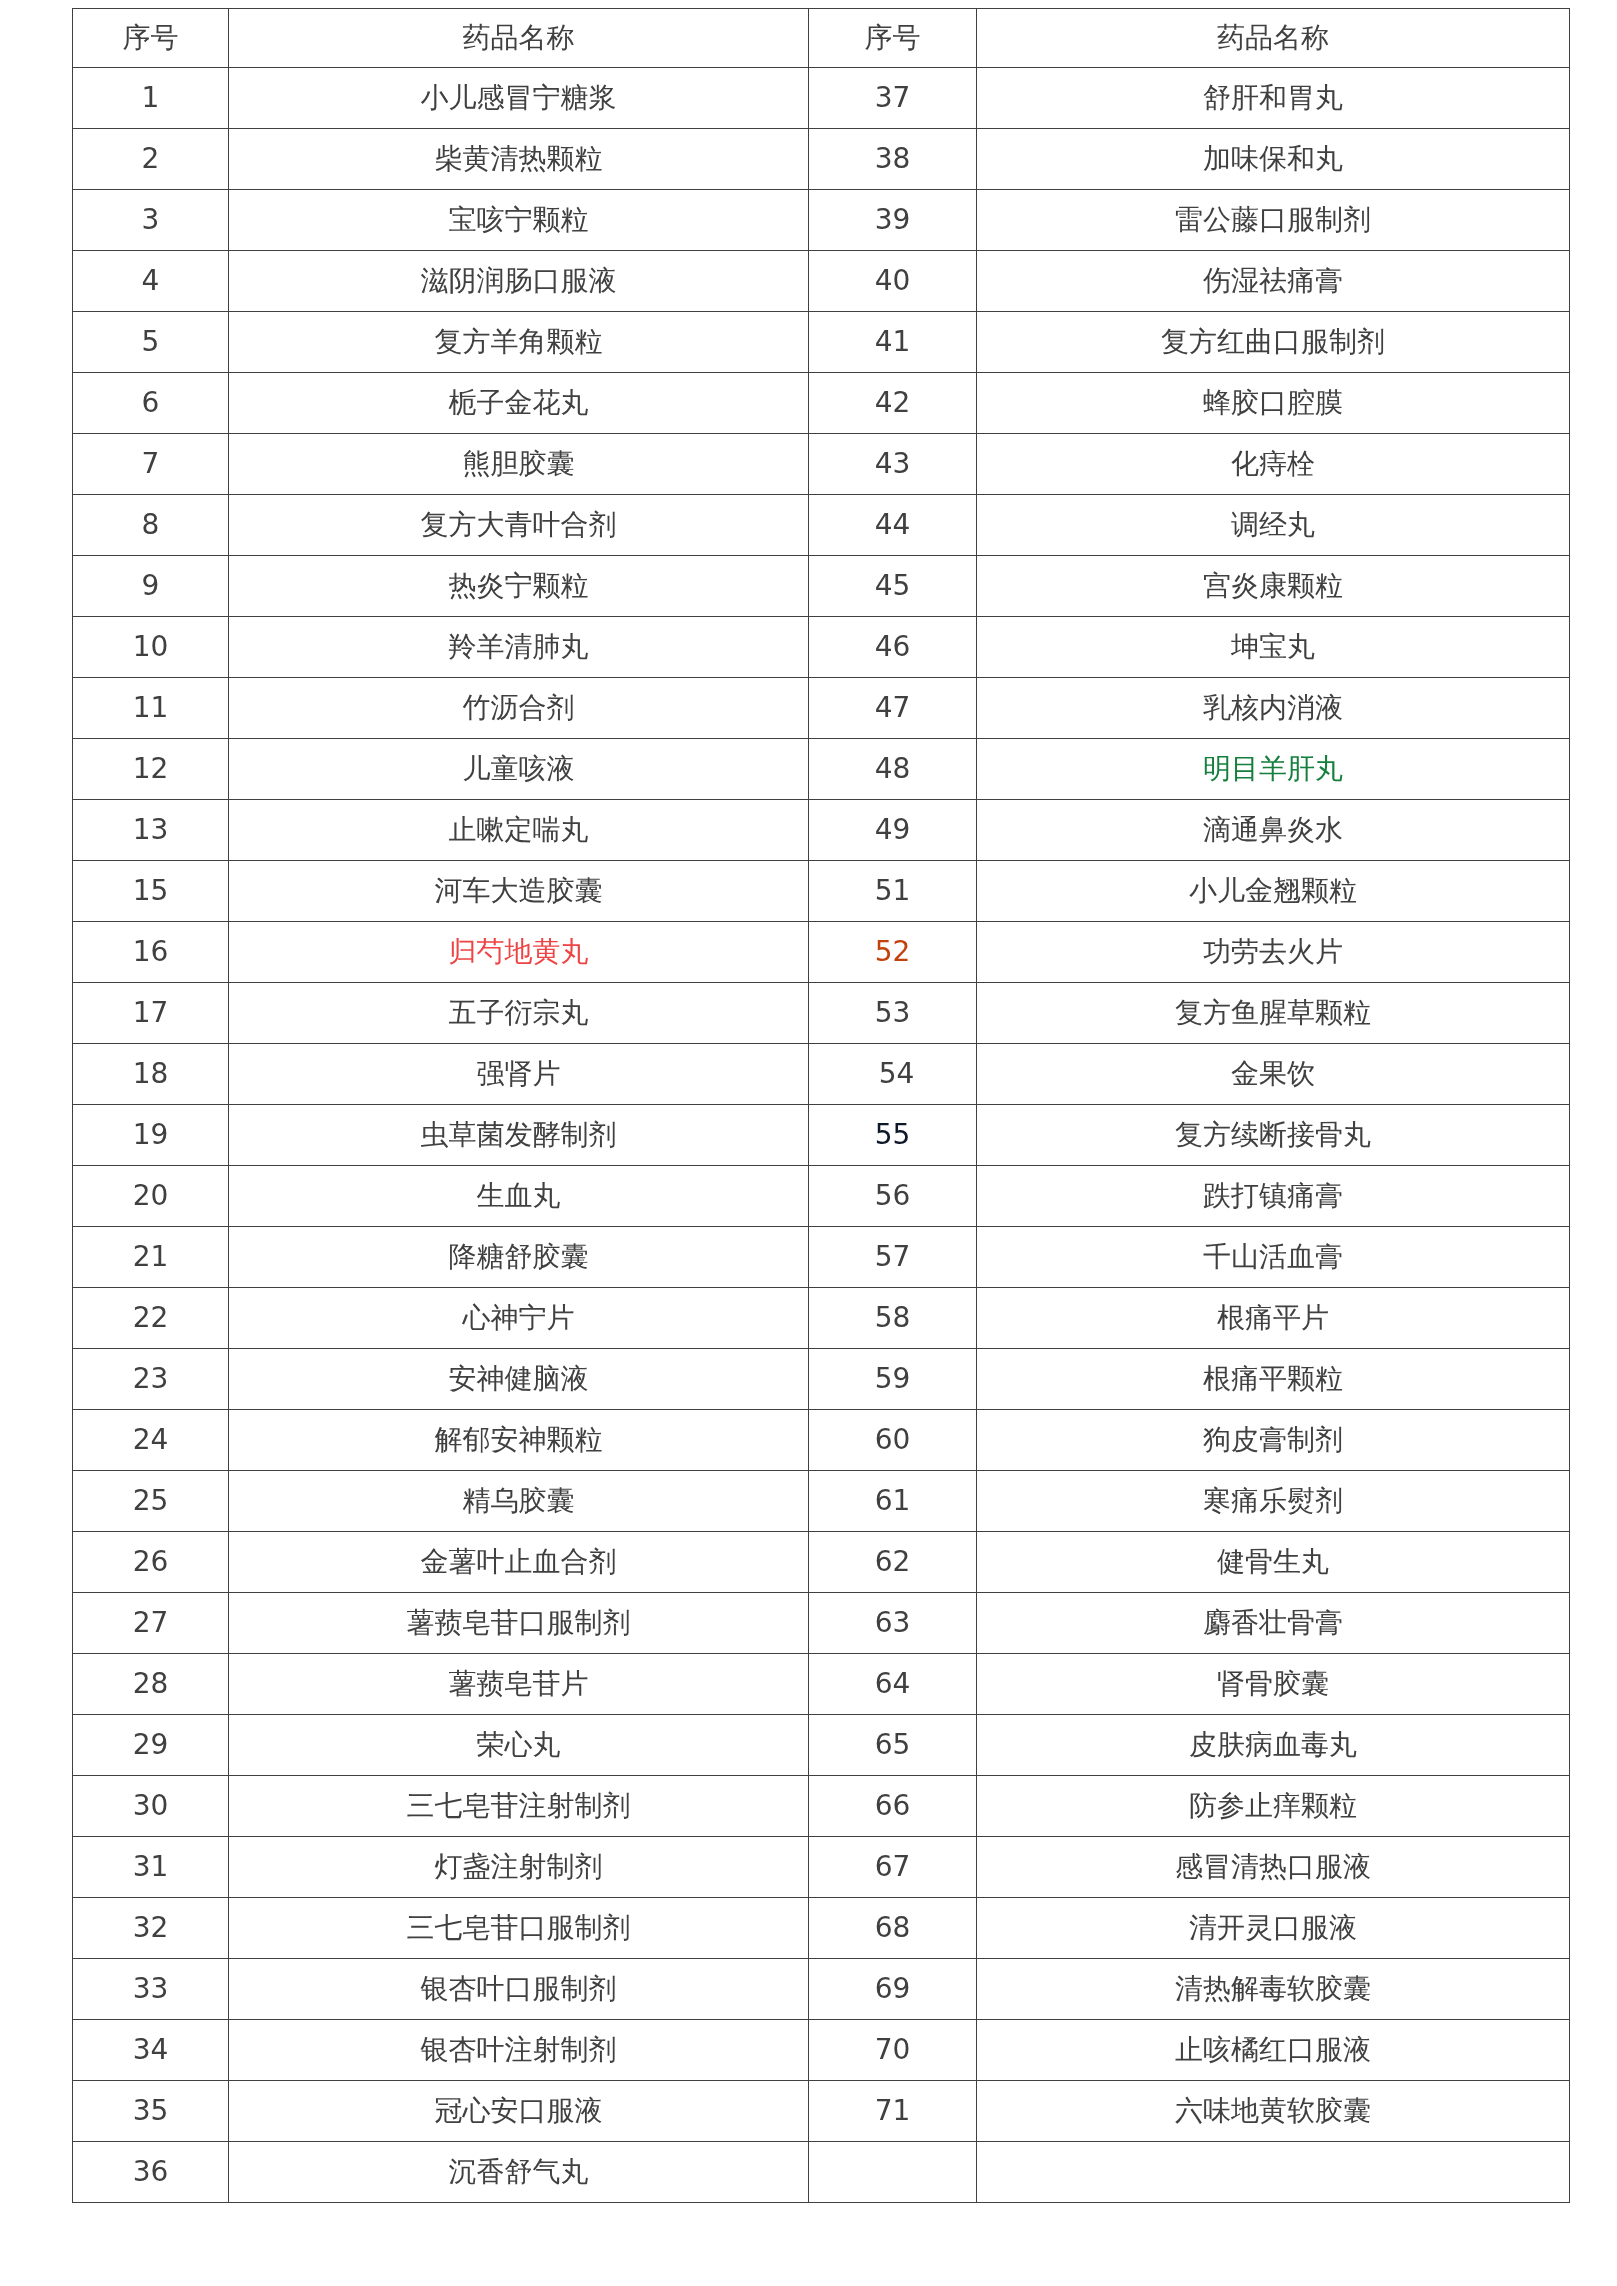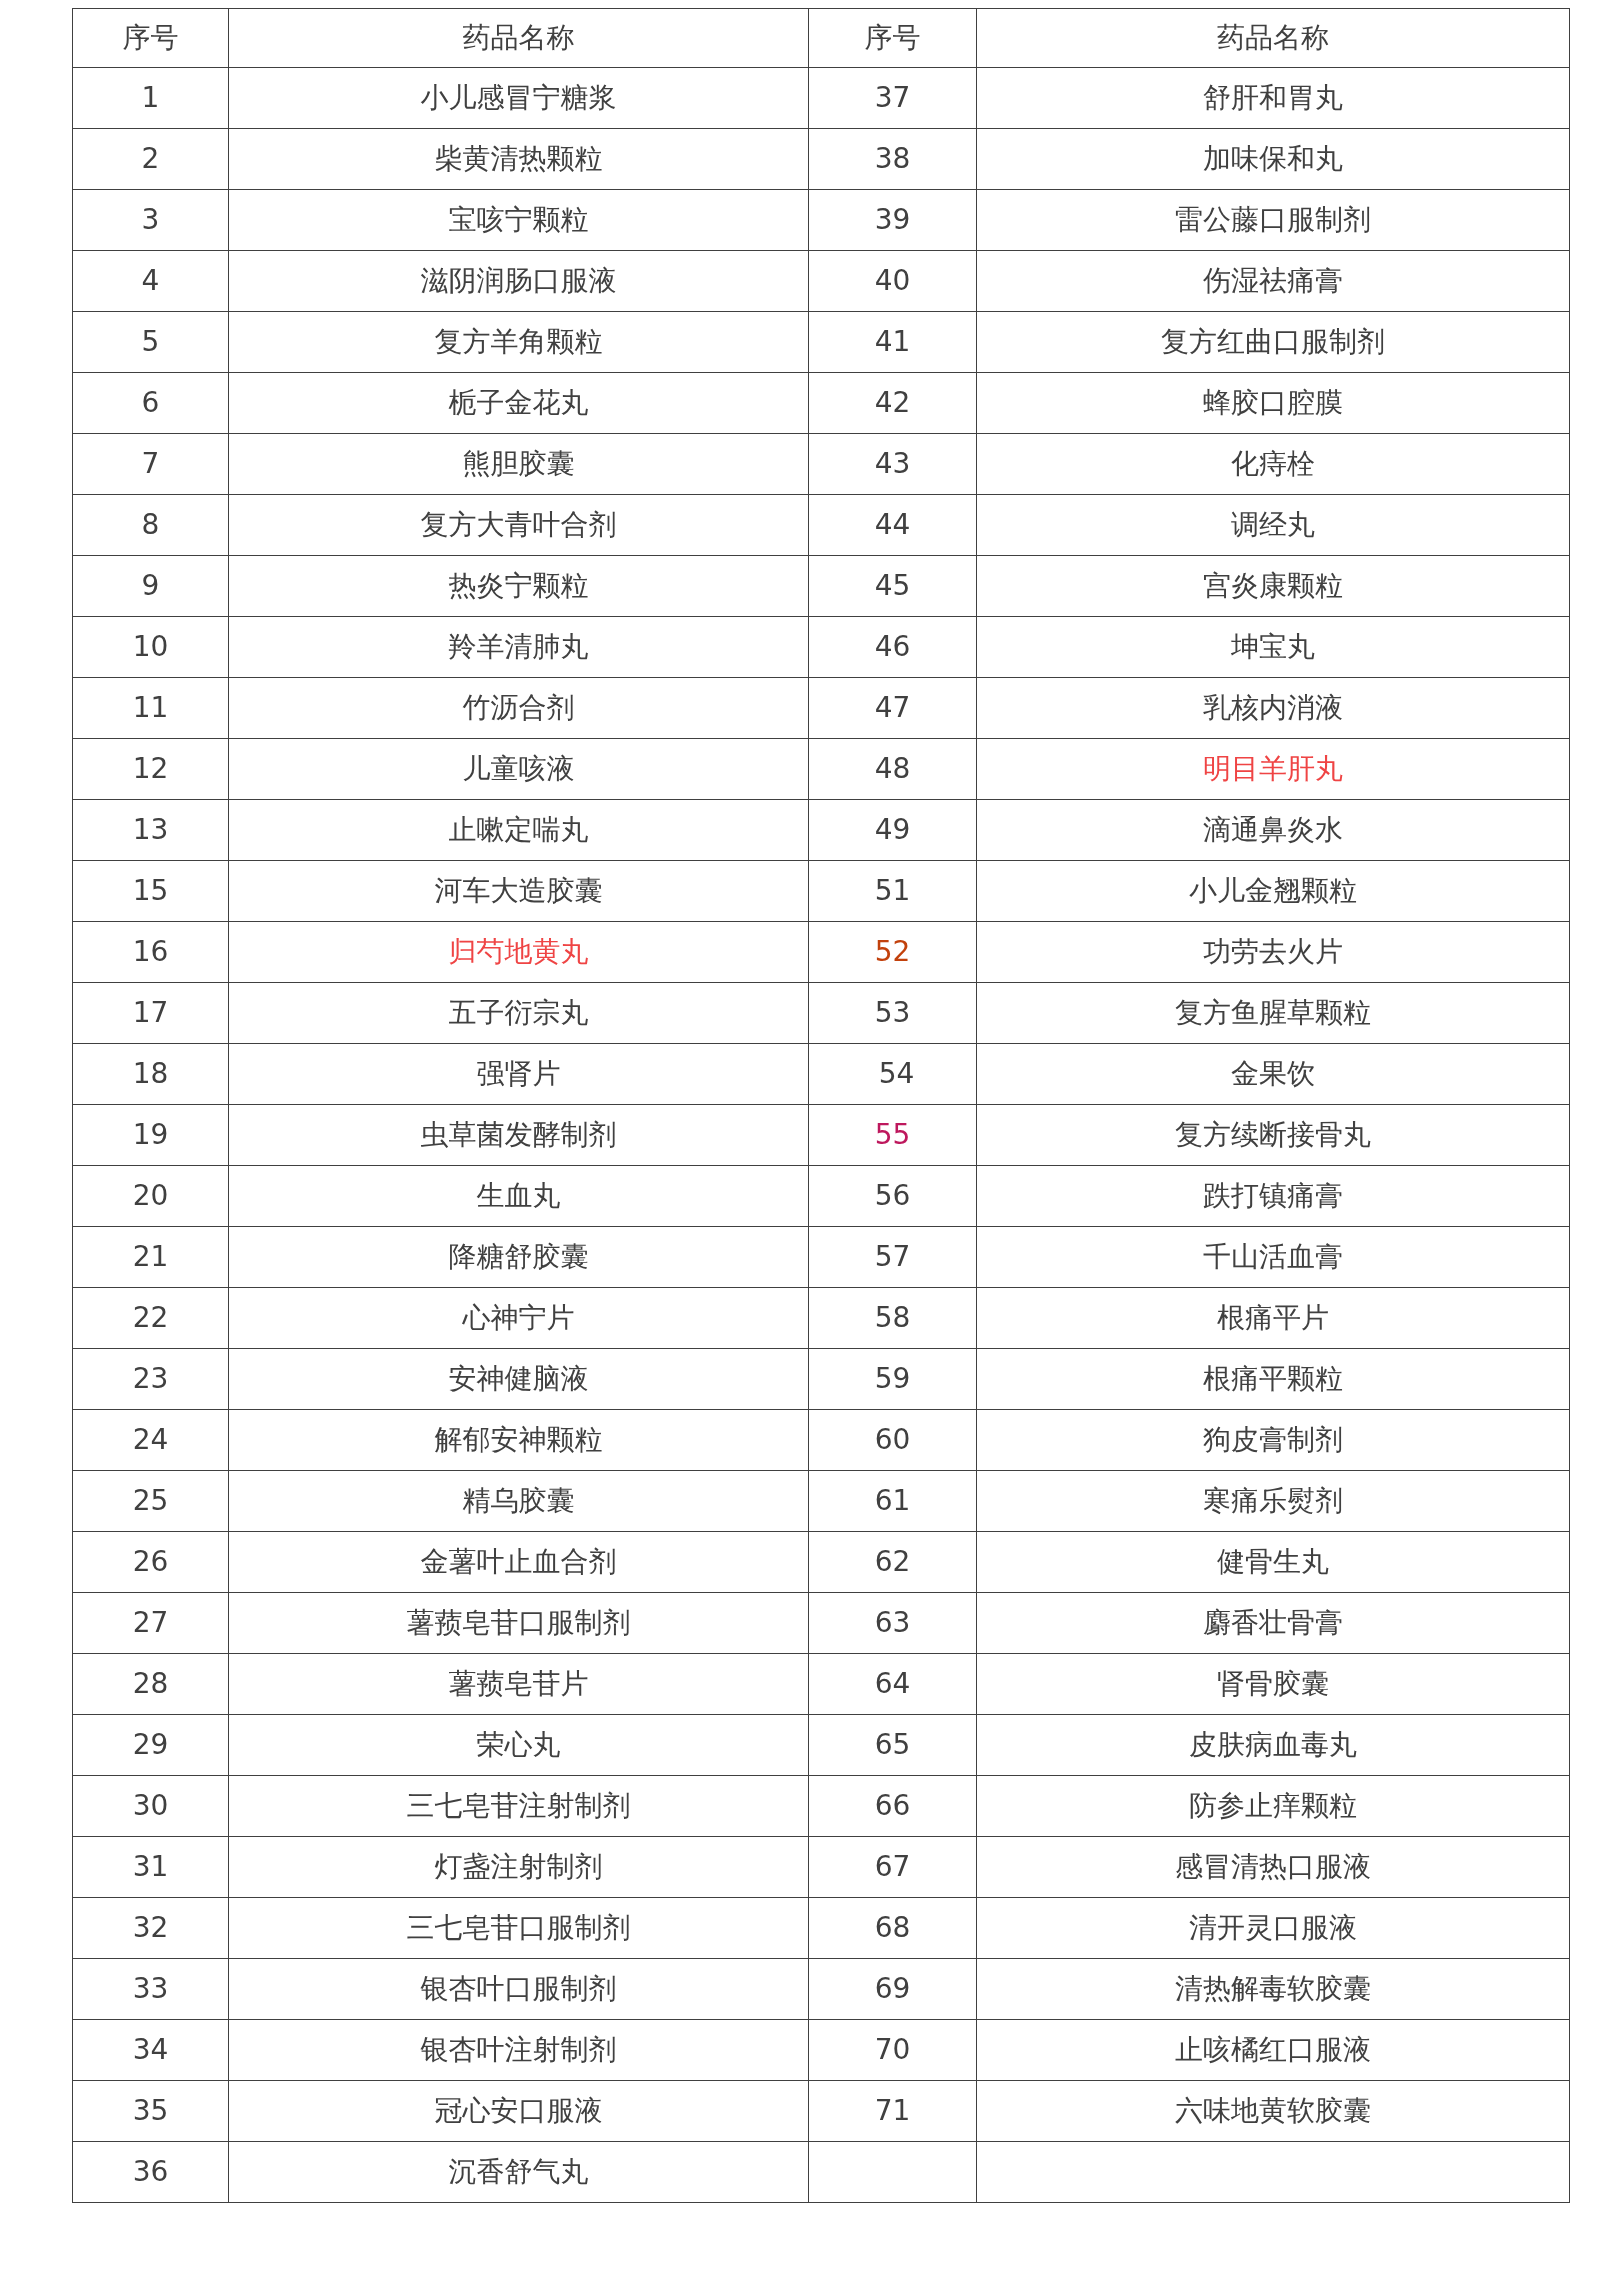--- a/index.html
+++ b/index.html
@@ -122,21 +122,21 @@
       <tr>
         <td style="border-color: rgb(64, 64, 64); color: rgb(64, 64, 64);">11</td>
         <td style="border-color: rgb(64, 64, 64); color: rgb(64, 64, 64);">竹沥合剂</td>
         <td style="border-color: rgb(64, 64, 64); color: rgb(64, 64, 64);">47</td>
         <td style="border-color: rgb(64, 64, 64); color: rgb(64, 64, 64);">乳核内消液</td>
       </tr>
       <tr>
         <td style="border-color: rgb(64, 64, 64); color: rgb(64, 64, 64);">12</td>
         <td style="border-color: rgb(64, 64, 64); color: rgb(64, 64, 64);">儿童咳液</td>
         <td style="border-color: rgb(64, 64, 64); color: rgb(64, 64, 64);">48</td>
-        <td style="border-color: rgb(64, 64, 64); color: #ef4444; font-family: Liberation Mono, monospace;">明目羊肝丸</td>
+        <td style="border-color: rgb(64, 64, 64); color: #15803d; font-family: Liberation Mono, monospace;">明目羊肝丸</td>
       </tr>
       <tr>
         <td style="border-color: rgb(64, 64, 64); color: rgb(64, 64, 64);">13</td>
         <td style="border-color: rgb(64, 64, 64); color: rgb(64, 64, 64);">止嗽定喘丸</td>
         <td style="border-color: rgb(64, 64, 64); color: rgb(64, 64, 64);">49</td>
         <td style="border-color: rgb(64, 64, 64); color: rgb(64, 64, 64);">滴通鼻炎水</td>
       </tr>
       <tr>
         <td style="border-color: rgb(64, 64, 64); color: rgb(64, 64, 64);">15</td>
         <td style="border-color: rgb(64, 64, 64); color: rgb(64, 64, 64);">河车大造胶囊</td>
@@ -157,21 +157,21 @@
       </tr>
       <tr>
         <td style="border-color: rgb(64, 64, 64); color: rgb(64, 64, 64);">18</td>
         <td style="border-color: rgb(64, 64, 64); color: rgb(64, 64, 64);">强肾片</td>
         <td style="border-color: rgb(64, 64, 64); color: rgb(64, 64, 64); padding-left: 8px;">54</td>
         <td style="border-color: rgb(64, 64, 64); color: rgb(64, 64, 64);">金果饮</td>
       </tr>
       <tr>
         <td style="border-color: rgb(64, 64, 64); color: rgb(64, 64, 64);">19</td>
         <td style="border-color: rgb(64, 64, 64); color: rgb(64, 64, 64);">虫草菌发酵制剂</td>
-        <td style="border-color: rgb(64, 64, 64); color: #be185d;">55</td>
+        <td style="border-color: rgb(64, 64, 64); color: #0f172a;">55</td>
         <td style="border-color: rgb(64, 64, 64); color: rgb(64, 64, 64);">复方续断接骨丸</td>
       </tr>
       <tr>
         <td style="border-color: rgb(64, 64, 64); color: rgb(64, 64, 64);">20</td>
         <td style="border-color: rgb(64, 64, 64); color: rgb(64, 64, 64);">生血丸</td>
         <td style="border-color: rgb(64, 64, 64); color: rgb(64, 64, 64);">56</td>
         <td style="border-color: rgb(64, 64, 64); color: rgb(64, 64, 64);">跌打镇痛膏</td>
       </tr>
       <tr>
         <td style="border-color: rgb(64, 64, 64); color: rgb(64, 64, 64);">21</td>

